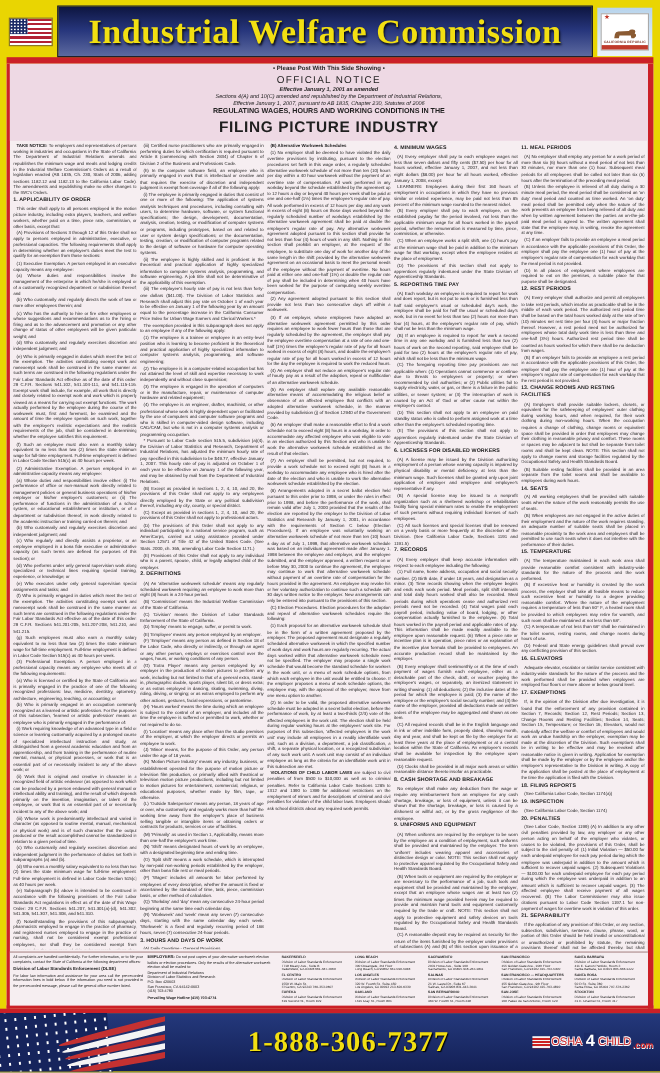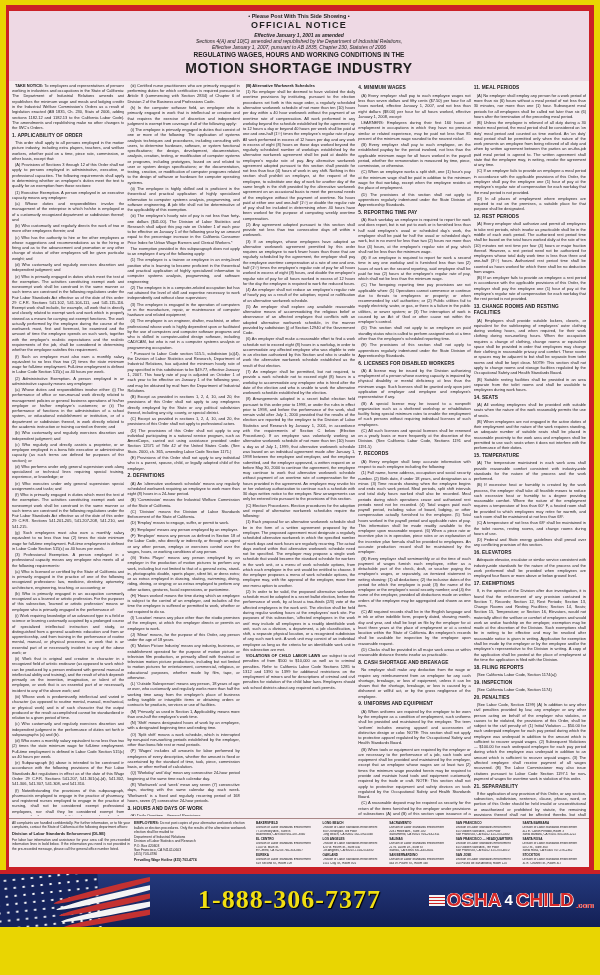--- a/index.html
+++ b/index.html
@@ -21,21 +21,21 @@
   .ca-star{position:absolute;left:2px;top:0;color:#c03a2b;font-size:6px;line-height:6px;}
   .ca-bear{width:24px;height:11px;margin-bottom:0;}
   .ca-label{font-size:3px;color:#7a2d20;font-weight:bold;letter-spacing:0.2px;margin:0 0 1px 0;}
   .ca-stripe{width:100%;height:4px;background:#c03a2b;}
   .red-stripe{height:6px;background:#cb2027;}
   
   .red-box{border-left:3px solid #cb2027;border-right:5px solid #cb2027;border-bottom:3px solid #cb2027;background:#f6eef1;}
   
   .notice{text-align:center;background:#eed9e4;padding:2px 0 3px 0;color:#1f1f1f;line-height:1.28;}
   .n1{font-size:5.5px;font-weight:bold;}
-  .n2{font-size:9px;font-weight:bold;letter-spacing:1.2px;}
+  .n2{font-size:9px;font-weight:normal;letter-spacing:1.2px;}
   .n3{font-size:5px;font-style:italic;font-weight:bold;}
   .n4,.n5{font-size:5px;font-style:italic;}
   .n6{font-size:7.5px;font-weight:bold;margin-top:1px;}
   .n7{font-size:6.5px;font-weight:bold;}
   .n8{font-size:14px;font-weight:bold;letter-spacing:0.6px;margin-top:1px;}
   
   .body{display:flex;gap:3px;padding:2px 3px;height:737px;overflow:hidden;}
   .col{flex:1;overflow:hidden;font-size:4px;line-height:1.32;color:#222;text-align:justify;}
   .sec-h{font-size:4.8px;font-weight:bold;margin:2.5px 0 1px 0;text-align:left;letter-spacing:0.1px;}
   .bp{margin:0 0 1px 0;text-indent:3px;}
@@ -63,44 +63,62 @@
   .ww1{top:20px;left:55px;transform:rotate(-13deg);}
   .w2{top:27px;left:58px;transform:rotate(-12deg);}
   .ww2{top:34px;left:60px;transform:rotate(-11deg);}
   .w3{top:41px;left:62px;transform:rotate(-10deg);}
   .order-msg{color:#f2df12;font-family:"Liberation Serif",serif;font-style:italic;font-weight:bold;
     font-size:9.5px;line-height:1.3;text-align:center;flex:0 0 auto;}
   .phone{color:#f2df12;font-family:Liberation Serif, serif;font-weight:bold;font-size:26px;letter-spacing:1px;
     flex:1;text-align:center;text-shadow:1px 1px 1px #000;white-space:nowrap;}
   .osha-logo{display:flex;align-items:center;gap:1.5px;margin-right:6px;flex:0 0 auto;}
   .lg-stripes{width:16px;height:11px;background:repeating-linear-gradient(#f3f3f3 0 1.5px,#c22 1.5px 3px);}
-  .lg-osha,.lg-less{color:#d42a2a;font-weight:bold;font-size:19px;font-family:"Liberation Sans",sans-serif;
+  .lg-osha,.lg-less{color:#d42a2a;font-weight:normal;font-size:10px;font-family:"Liberation Sans",sans-serif;
     text-shadow:0.5px 0.5px 0 #fff,-0.5px -0.5px 0 #fff,0.5px -0.5px 0 #fff,-0.5px 0.5px 0 #fff;}
   .lg-4{background:#1b2a66;color:#fff;font-weight:bold;font-size:15px;padding:0 1.5px;line-height:1.1;}
   .lg-com{color:#d42a2a;font-weight:bold;font-size:8px;align-self:flex-end;margin-bottom:1px;
     text-shadow:0.4px 0.4px 0 #fff;}
 </style>
 </head>
 <body>
 
 <div class="poster">
   <div class="frame">
 
+    <div class="header">
+      <div class="us-flag">
+        <div class="us-canton"></div>
+      </div>
+      <div class="banner-mid">
+        <div class="title">Industrial Welfare Commission</div>
+      </div>
+      <div class="ca-wrap">
+        <div class="ca-flag">
+          <span class="ca-star">★</span>
+          <svg class="ca-bear" viewBox="0 0 40 18">
+            <path d="M4 16 L5 10 Q6 6 10 6 L26 5 Q29 2 32 3 Q36 3 36 6 L35 9 Q38 10 37 13 L34 16 L30 16 L29 12 L12 12 L11 16 Z" fill="#8a5a32"></path>
+          </svg>
+          <div class="ca-label">CALIFORNIA REPUBLIC</div>
+          <div class="ca-stripe"></div>
+        </div>
+      </div>
+    </div>
 
     <div class="red-stripe"></div>
 
     <div class="red-box">
       <div class="notice">
         <div class="n1">• Please Post With This Side Showing •</div>
         <div class="n2">OFFICIAL NOTICE</div>
         <div class="n3">Effective January 1, 2001 as amended</div>
         <div class="n4">Sections 4(A) and 10(C) amended and republished by the Department of Industrial Relations,</div>
         <div class="n5">Effective January 1, 2007, pursuant to AB 1835, Chapter 230, Statutes of 2006</div>
         <div class="n7">REGULATING WAGES, HOURS AND WORKING CONDITIONS IN THE</div>
-        <div class="n8">MOTION SHORTAGE INDUSTRY</div>
+        <div class="n8">FILING PICTURE INDUSTRY</div>
       </div>
 
       <div class="body">
         <div class="col">
             <p class="bp"><span class="lead">TAKE NOTICE: </span>To employers and representatives of persons working in industries and occupations in the State of California: The Department of Industrial Relations amends and republishes the minimum wage and meals and lodging credits in the Industrial Welfare Commission's Orders as a result of legislation enacted (AB 1835, Ch. 230, Stats of 2006, adding sections 1182.12 and 1182.13 to the California Labor Code). The amendments and republishing make no other changes to the IWC's Orders.</p>
             <div class="sec-h">1. APPLICABILITY OF ORDER</div>
             <p class="bp">This order shall apply to all persons employed in the motion picture industry, including extra players, teachers, and welfare workers, whether paid on a time, piece rate, commission, or other basis, except that:</p>
             <p class="bp">(A) Provisions of Sections 3 through 12 of this Order shall not apply to persons employed in administrative, executive, or professional capacities. The following requirements shall apply in determining whether an employee's duties meet the test to qualify for an exemption from those sections:</p>
             <p class="bp">(1) Executive Exemption. A person employed in an executive capacity means any employee:</p>
             <p class="bp">(a) Whose duties and responsibilities involve the management of the enterprise in which he/she is employed or of a customarily recognized department or subdivision thereof; and</p>

